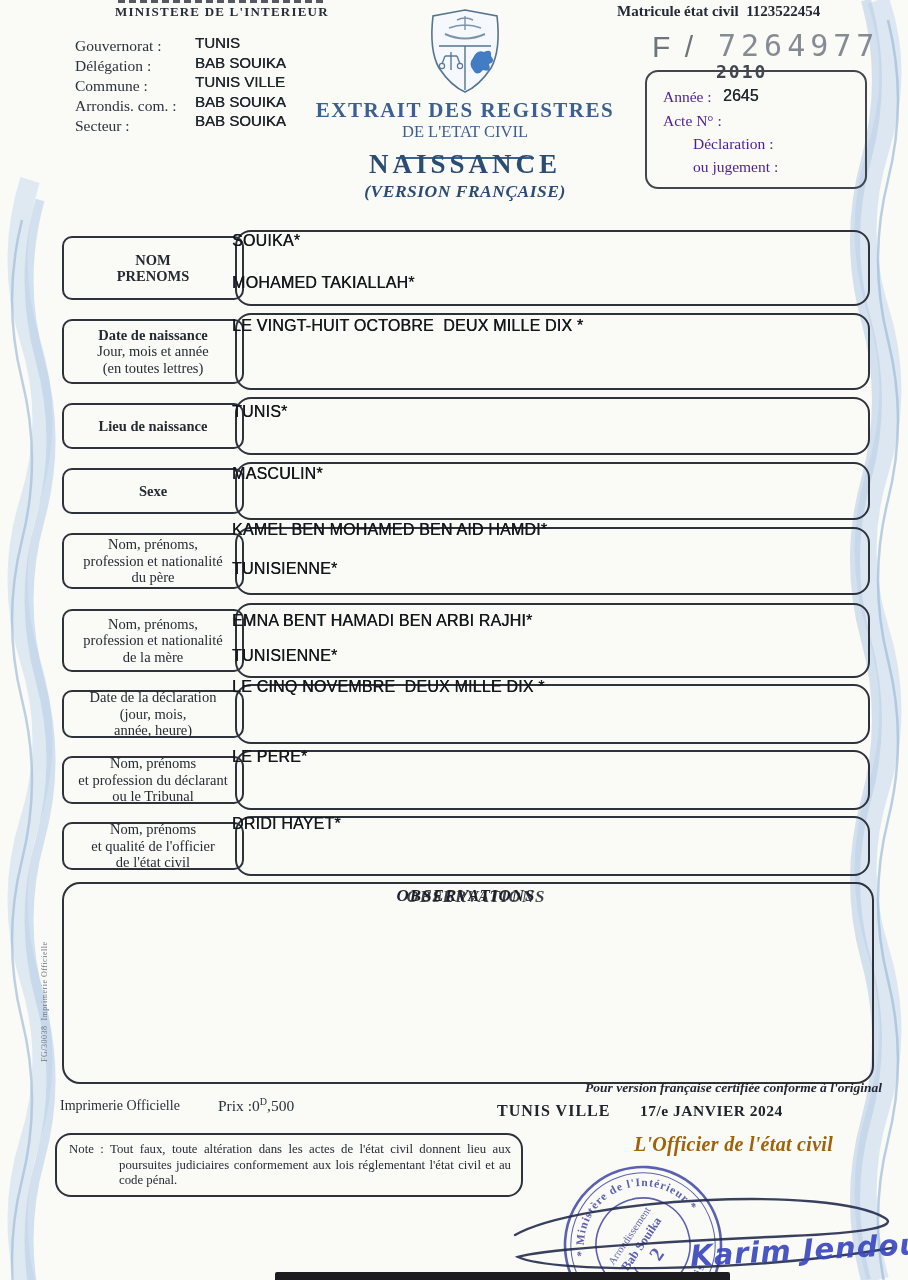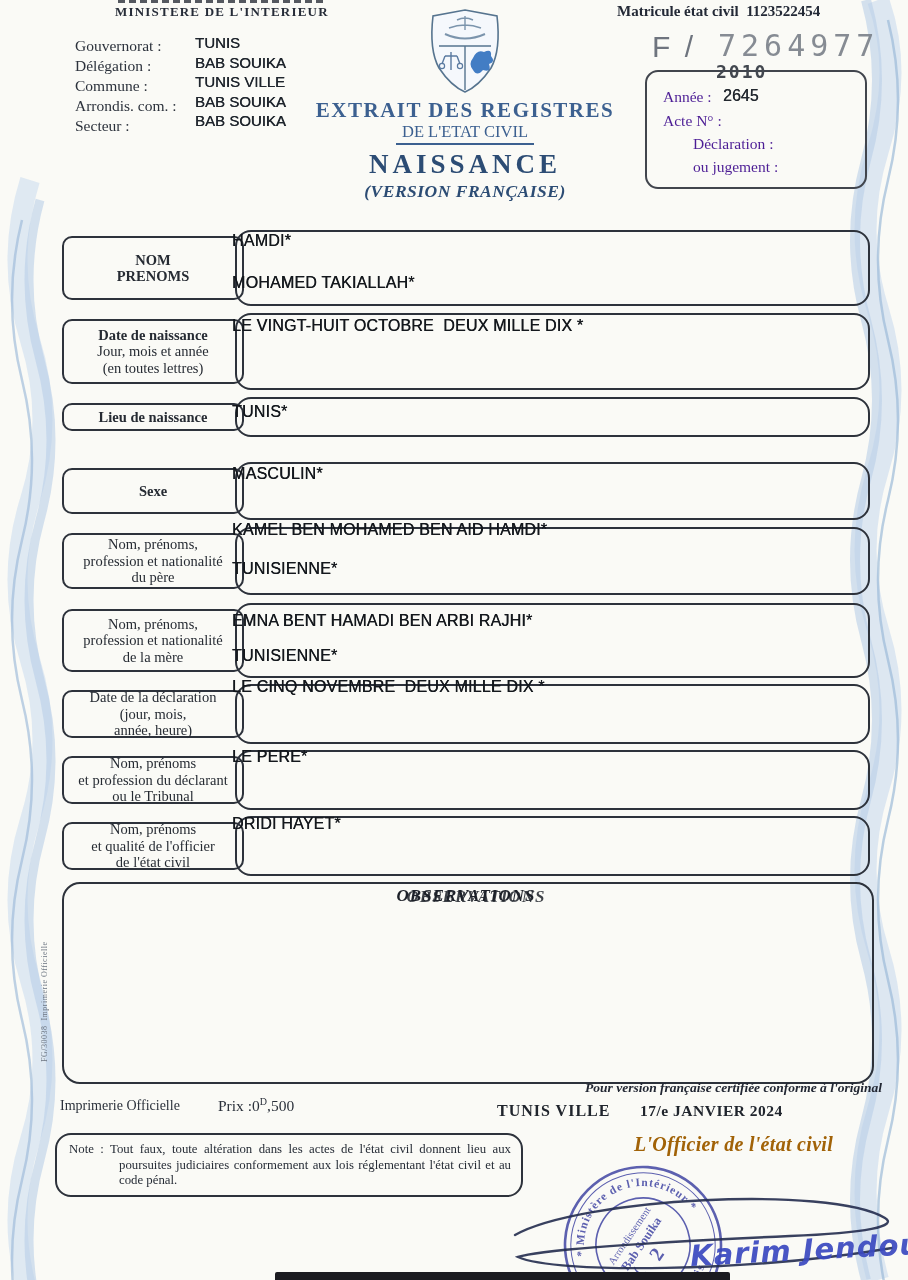--- a/index.html
+++ b/index.html
@@ -9,21 +9,21 @@
   .edge-svg{position:absolute;top:0;height:1280px;width:72px;pointer-events:none;}
 
   
   .ministry{font-weight:bold;font-size:13px;letter-spacing:1.2px;color:#262c38;}
   .cutline{background:repeating-linear-gradient(90deg,#2b303a 0 7px,transparent 7px 11px);height:3px;opacity:.8;}
   .adm-lbl{font-size:15.5px;line-height:20px;color:#2c323c;white-space:pre;}
   .adm-val{font-family:"Liberation Sans",sans-serif;font-size:15px;line-height:19.5px;
            color:#1f252d;text-shadow:.35px 0 currentColor;white-space:pre;}
   .title1{font-weight:bold;font-size:21px;letter-spacing:1.5px;color:#3c6090;text-align:center;}
   .title2{font-size:16.5px;color:#3c6090;text-align:center;}
-  .title2 span{display:inline-block;border-bottom:2px solid #3c6090;padding:0 6px 1px;}
+  .title2 span{display:inline-block;border-bottom:2px solid #3c6090;padding:0 6px 15px;}
   .titleMain{font-weight:bold;font-size:27px;letter-spacing:4px;color:#2c4c74;text-align:center;}
   .titleSub{font-style:italic;font-weight:bold;font-size:17.5px;color:#2c4c74;text-align:center;letter-spacing:.5px;}
   .matric{font-weight:bold;font-size:15px;color:#232936;}
   .serialF{font-family:"Liberation Sans",sans-serif;font-size:30px;color:#6e747e;letter-spacing:3px;}
   .serialNum{font-family:"DejaVu Sans Mono",monospace;font-size:30px;color:#7a8089;letter-spacing:5px;opacity:.9;}
   .stampYear{font-family:"DejaVu Sans Mono",monospace;font-weight:bold;font-size:18px;color:#42474f;letter-spacing:2px;}
   .acte-box{border:2px solid #41454d;border-radius:13px;}
   .acte-lbl{font-size:15.5px;color:#4c1d95;white-space:pre;}
   .acte-val{font-family:"Liberation Sans",sans-serif;font-size:16px;color:#23282f;text-shadow:.3px 0 currentColor;}
 
@@ -113,35 +113,35 @@
   <div class="abs acte-lbl" style="top:112px;left:663px">Acte N° :</div>
   <div class="abs acte-lbl" style="top:135px;left:693px">Déclaration :</div>
   <div class="abs acte-lbl" style="top:158px;left:693px">ou jugement :</div>
 
   <div class="row" style="top:230px;height:76px">
     <div class="value-box"></div>
     <div class="label-box">
       <div class="lbl b">NOM</div>
       <div class="lbl b">PRENOMS</div>
     </div>
-    <div class="val" style="top:2px">HAMDI*</div>
+    <div class="val" style="top:2px">SOUIKA*</div>
     <div class="val" style="top:44px">MOHAMED TAKIALLAH*</div>
   </div>
 
   <div class="row" style="top:313px;height:77px">
     <div class="value-box"></div>
     <div class="label-box">
       <div class="lbl b">Date de naissance</div>
       <div class="lbl">Jour, mois et année</div>
       <div class="lbl">(en toutes lettres)</div>
     </div>
     <div class="val" style="top:4px">LE VINGT-HUIT OCTOBRE  DEUX MILLE DIX *</div>
   </div>
 
-  <div class="row" style="top:397px;height:40px">
+  <div class="row" style="top:397px;height:58px">
     <div class="value-box"></div>
     <div class="label-box">
       <div class="lbl b">Lieu de naissance</div>
     </div>
     <div class="val" style="top:6px">TUNIS*</div>
   </div>
 
   <div class="row" style="top:462px;height:58px">
     <div class="value-box"></div>
     <div class="label-box">

